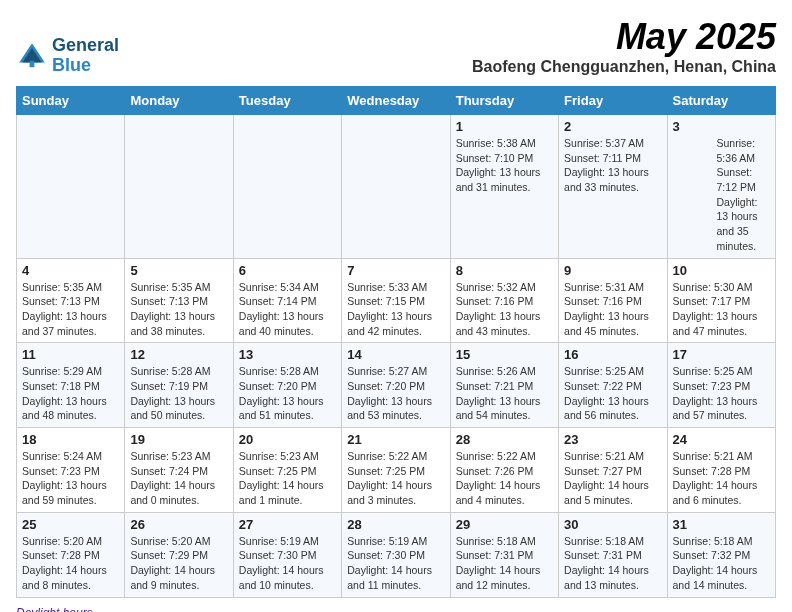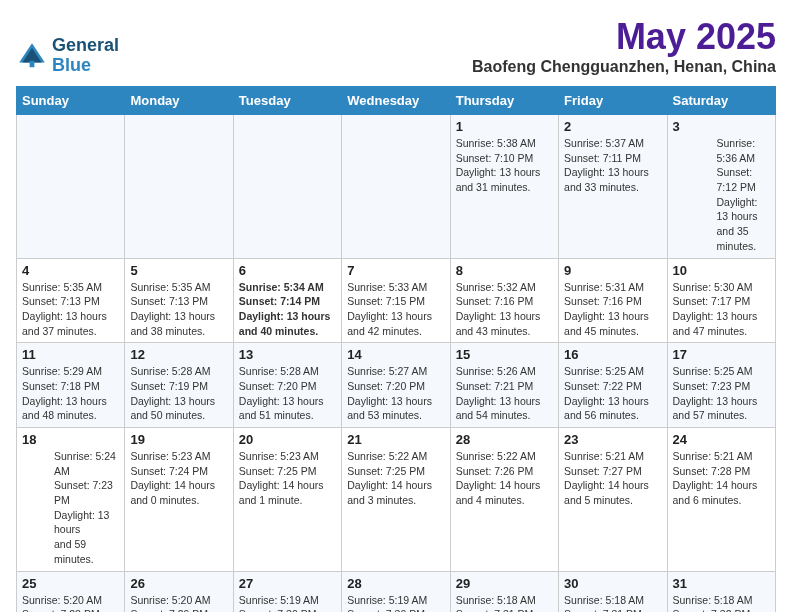--- a/index.html
+++ b/index.html
@@ -30,21 +30,22 @@
     .logo-icon {
       width: 32px;
       height: 32px;
     }
     .title-block {
       text-align: right;
     }
     .month-title {
       font-size: 36px;
       font-weight: bold;
-      color: #4c1d95;
+      color: #000000;
+      font-style: italic;
     }
     .location-title {
       font-size: 16px;
       color: #333;
       font-weight: bold;
     }
     .calendar {
       width: 100%;
       border-collapse: collapse;
       font-size: 11px;
@@ -167,21 +168,21 @@
         </td>
         <td>
           <span class="day-num">5</span>
           <div class="day-info" style="white-space: pre-line;">Sunrise: 5:35 AM
 Sunset: 7:13 PM
 Daylight: 13 hours
 and 38 minutes.</div>
         </td>
         <td>
           <span class="day-num">6</span>
-          <div class="day-info" style="white-space: pre-line; font-weight: bold;">Sunrise: 5:34 AM
+          <div class="day-info" style="white-space: pre-line;">Sunrise: 5:34 AM
 Sunset: 7:14 PM
 Daylight: 13 hours
 and 40 minutes.</div>
         </td>
         <td>
           <span class="day-num">7</span>
           <div class="day-info" style="white-space: pre-line;">Sunrise: 5:33 AM
 Sunset: 7:15 PM
 Daylight: 13 hours
 and 42 minutes.</div>
@@ -255,21 +256,21 @@
           <span class="day-num">17</span>
           <div class="day-info" style="white-space: pre-line;">Sunrise: 5:25 AM
 Sunset: 7:23 PM
 Daylight: 13 hours
 and 57 minutes.</div>
         </td>
       </tr>
       <tr>
         <td>
           <span class="day-num">18</span>
-          <div class="day-info" style="white-space: pre-line; margin-left: 32px;">Sunrise: 5:24 AM
+          <div class="day-info" style="white-space: pre-line;">Sunrise: 5:24 AM
 Sunset: 7:23 PM
 Daylight: 13 hours
 and 59 minutes.</div>
         </td>
         <td>
           <span class="day-num">19</span>
           <div class="day-info" style="white-space: pre-line;">Sunrise: 5:23 AM
 Sunset: 7:24 PM
 Daylight: 14 hours
 and 0 minutes.</div>

